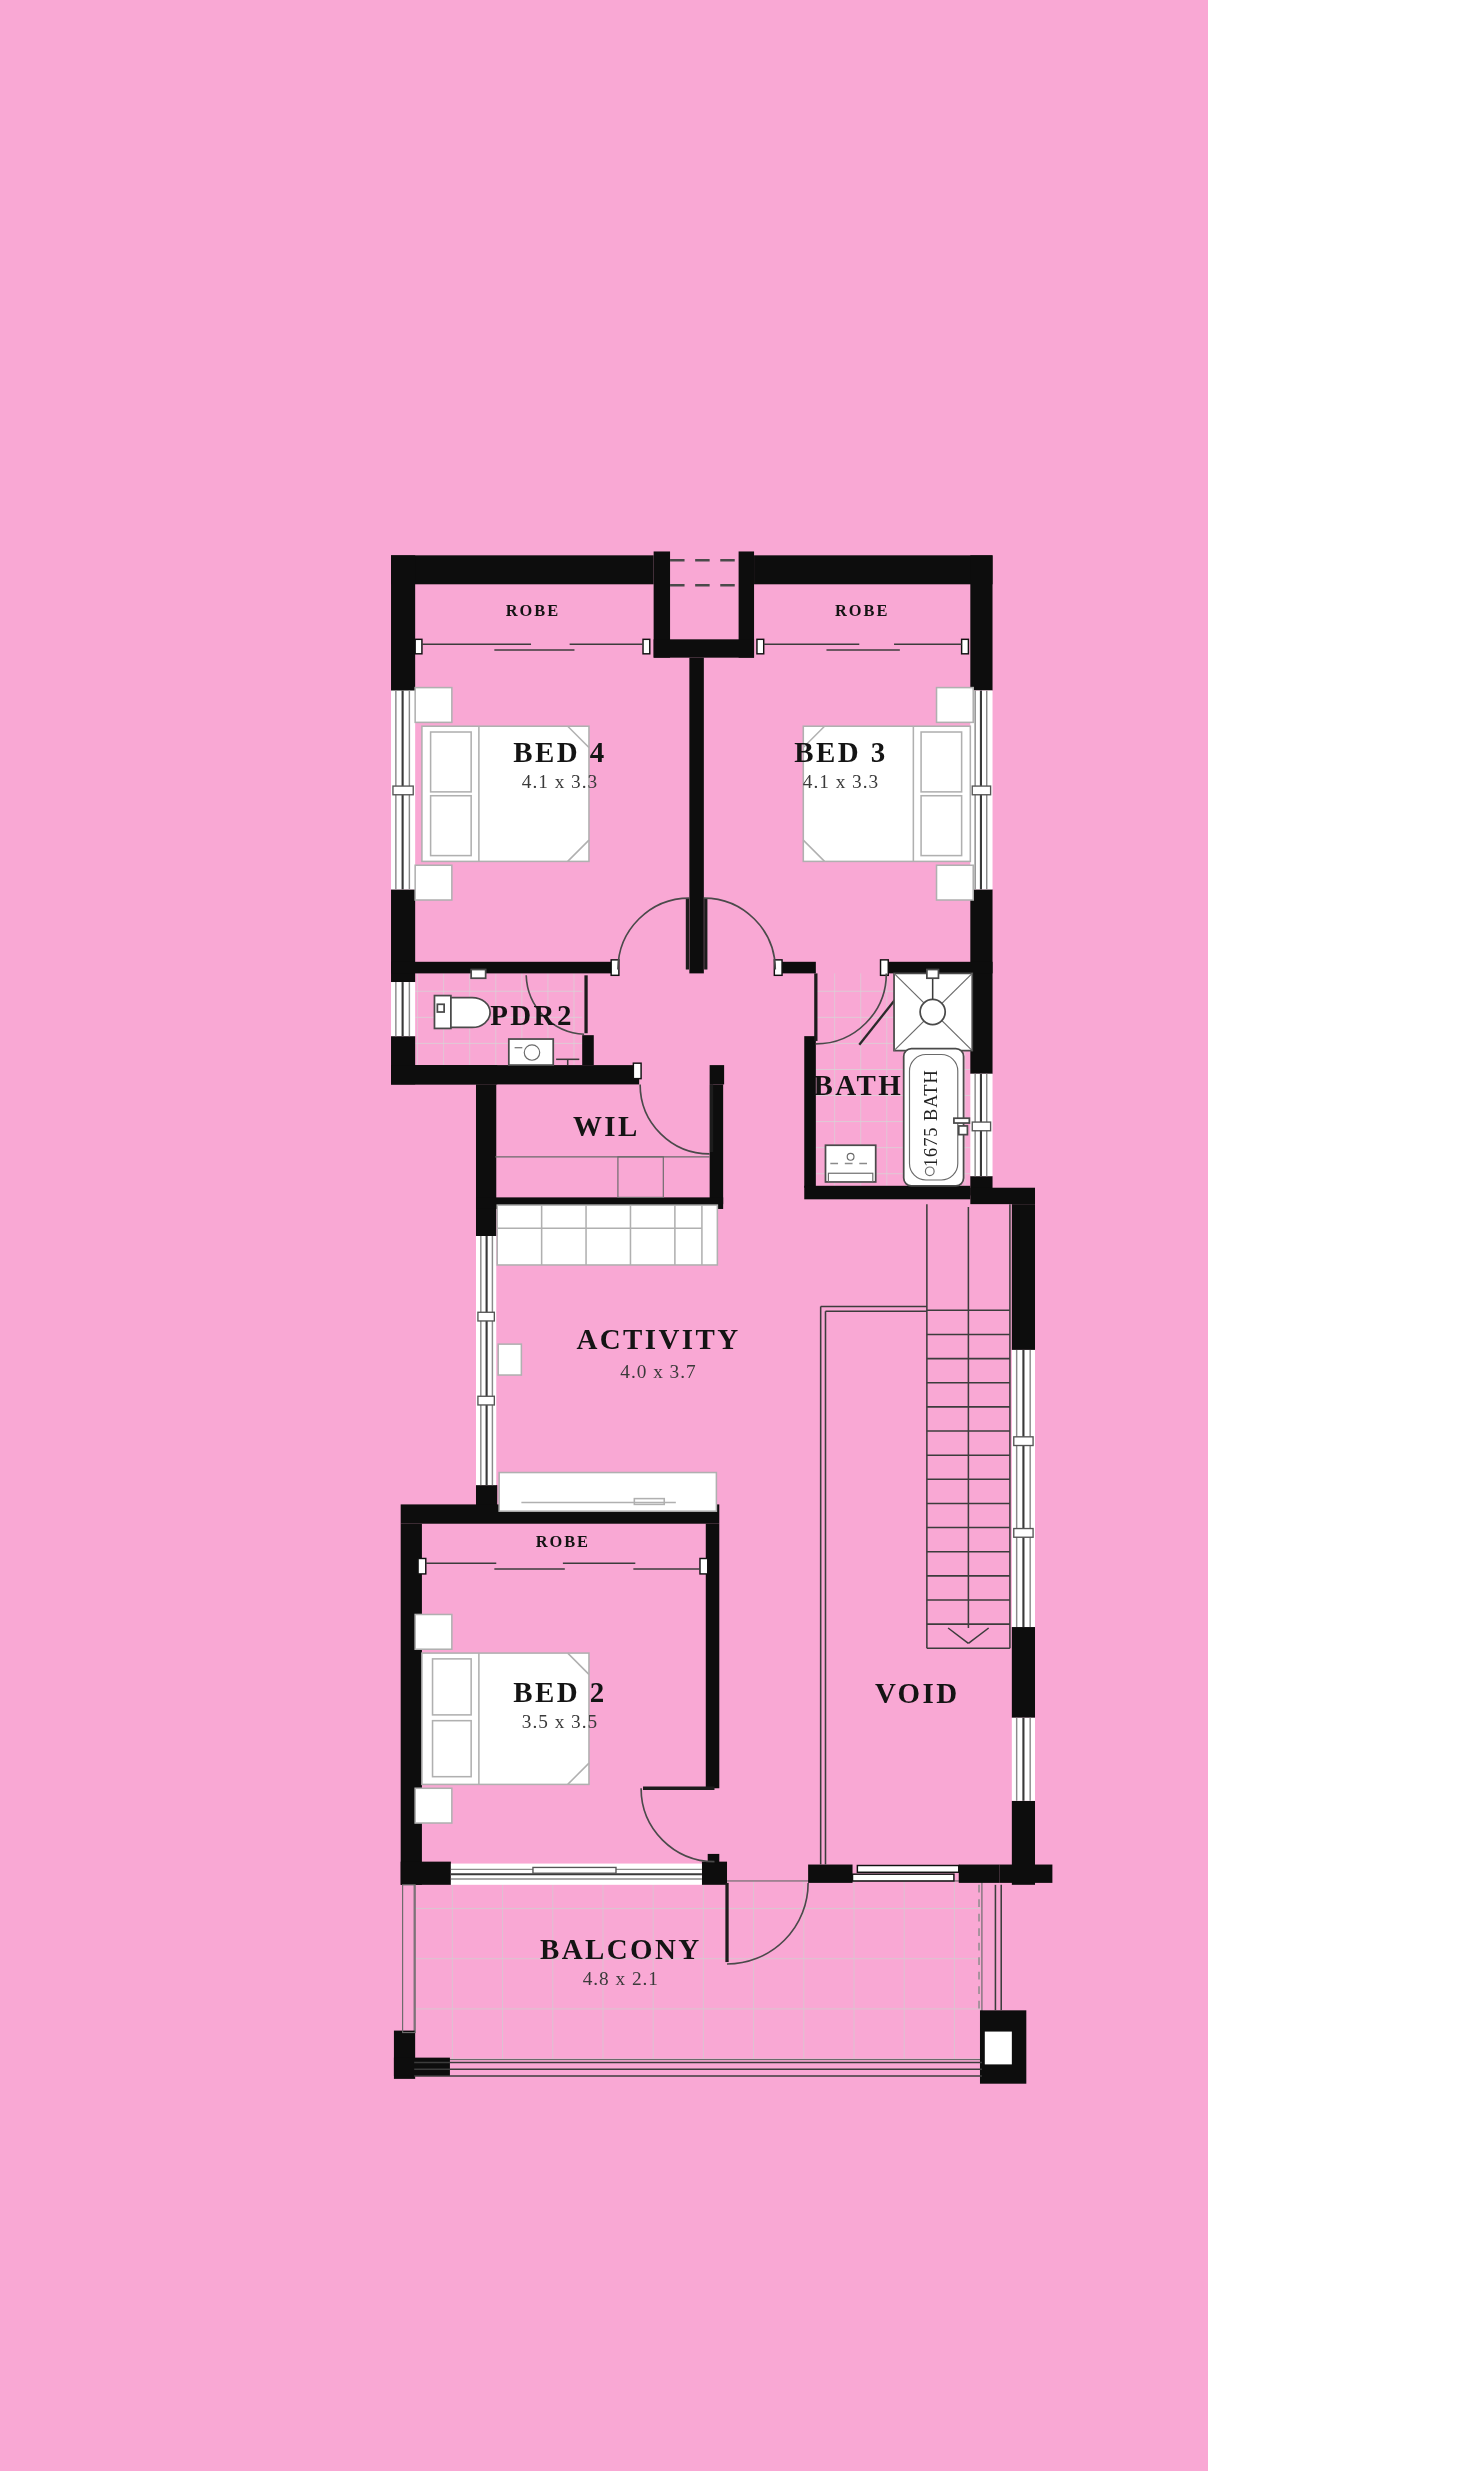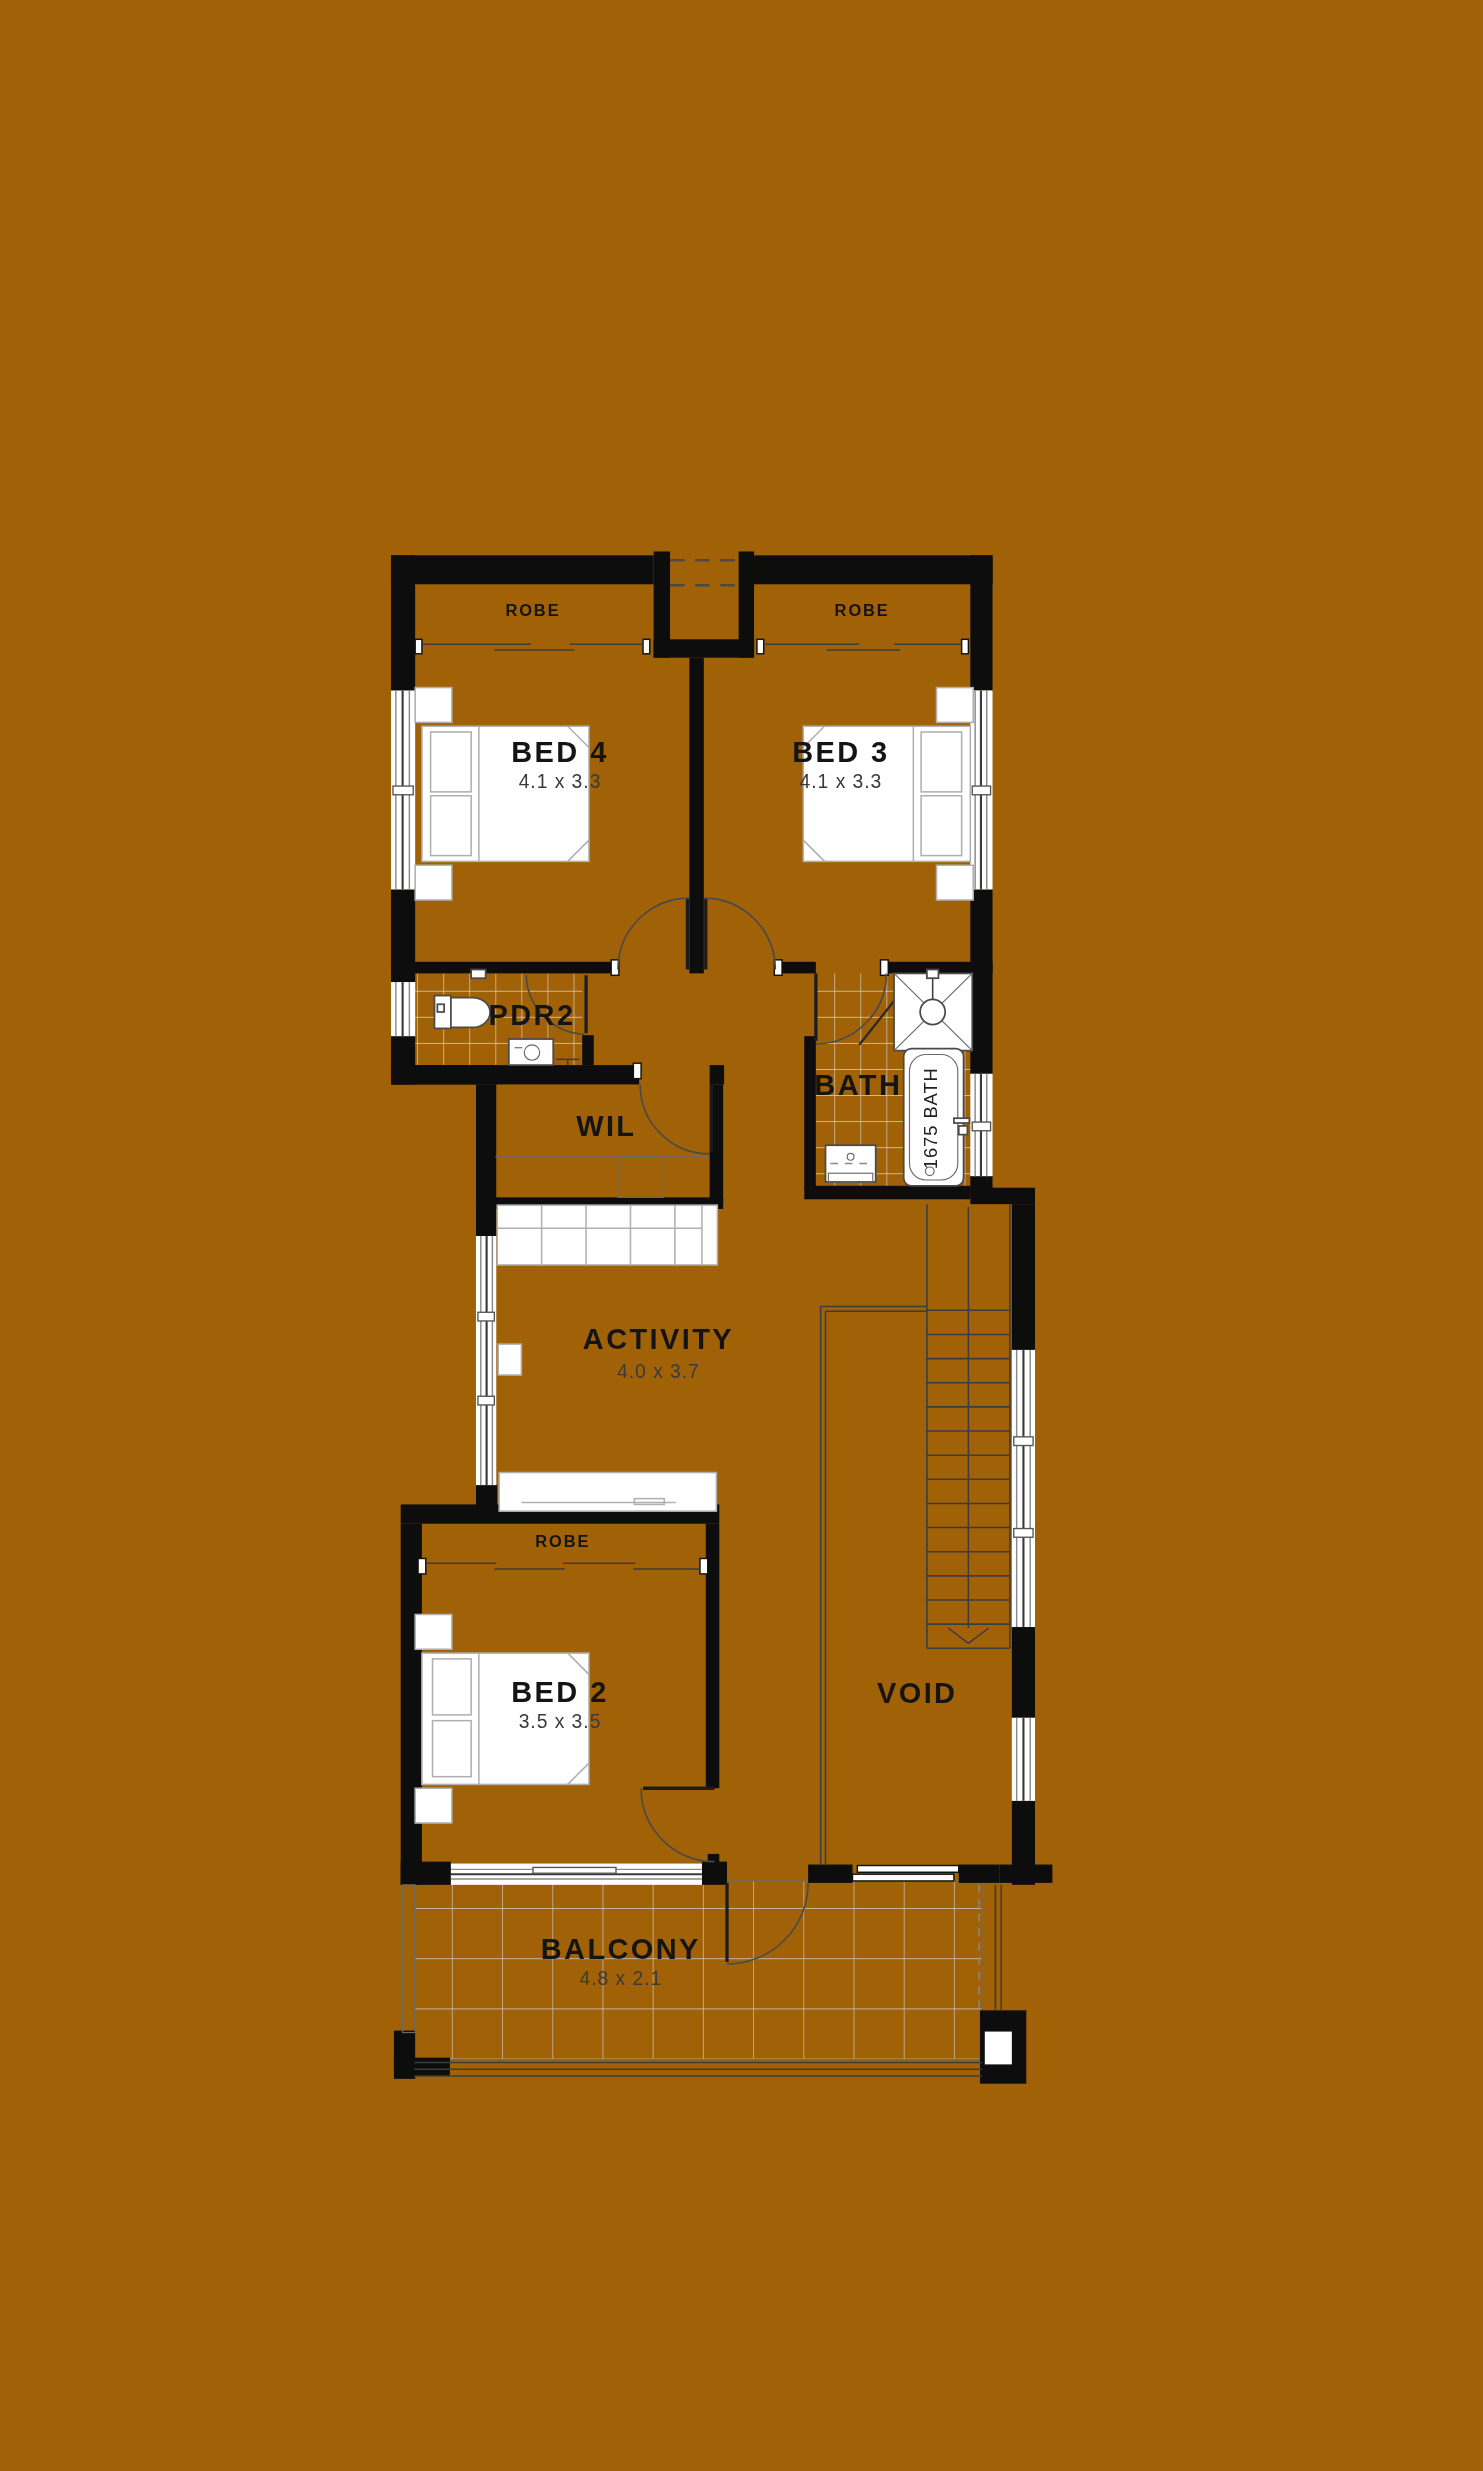--- a/index.html
+++ b/index.html
@@ -1,17 +1,17 @@
 <!DOCTYPE html>
 <html><head>
 <meta charset="utf-8">
 <style>
   html,body{margin:0;padding:0;background:#ffffff;}
-  .page{position:relative;width:1483px;height:2472px;background:#a16207;overflow:hidden;
-        font-family:Liberation Sans, sans-serif;}
+  .page{position:relative;width:1208px;height:2472px;background:#f9a8d4;overflow:hidden;
+        font-family:Liberation Serif, serif;}
   svg{position:absolute;left:0;top:0;}
   .wall{fill:#0d0d0d;stroke:none;}
   .ln{stroke:#3c3c3c;stroke-width:1.6;fill:none;}
   .ln2{stroke:#2a2a2a;stroke-width:2.4;fill:none;}
   .lite{stroke:#b0b0b0;stroke-width:1.6;fill:none;}
   .litef{stroke:#b0b0b0;stroke-width:1.6;fill:#ffffff;}
   .fix{stroke:#4a4a4a;stroke-width:1.8;fill:#ffffff;}
   .fixthin{stroke:#6a6a6a;stroke-width:1.2;fill:none;}
   .arc{stroke:#4a4a4a;stroke-width:1.7;fill:none;}
   .leaf{stroke:#1c1c1c;stroke-width:3.4;fill:none;}

